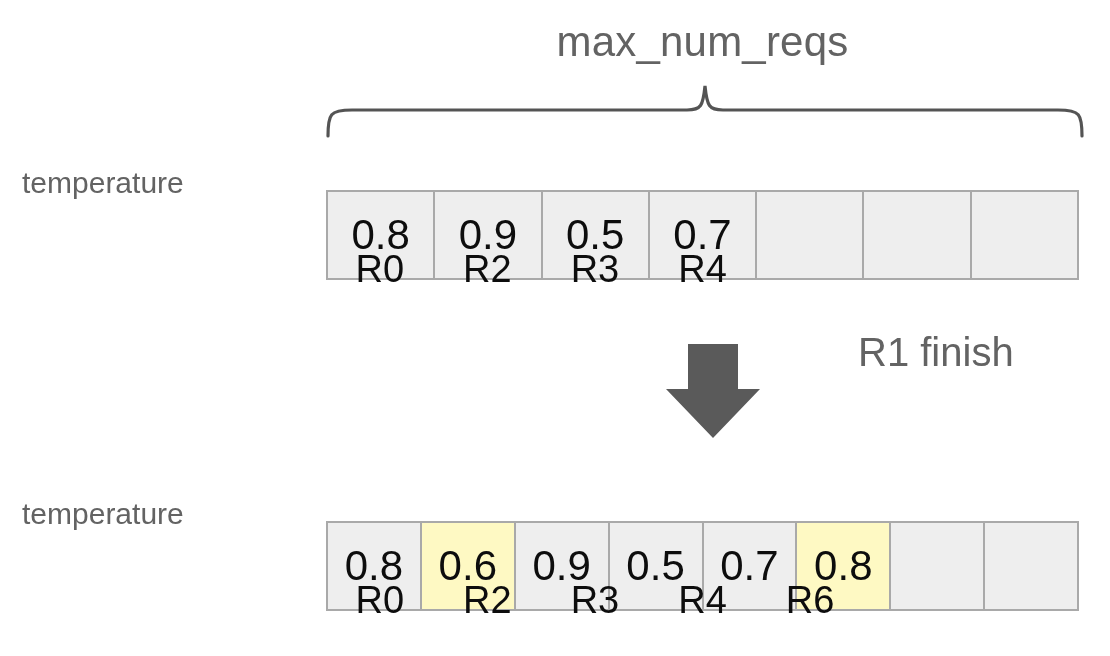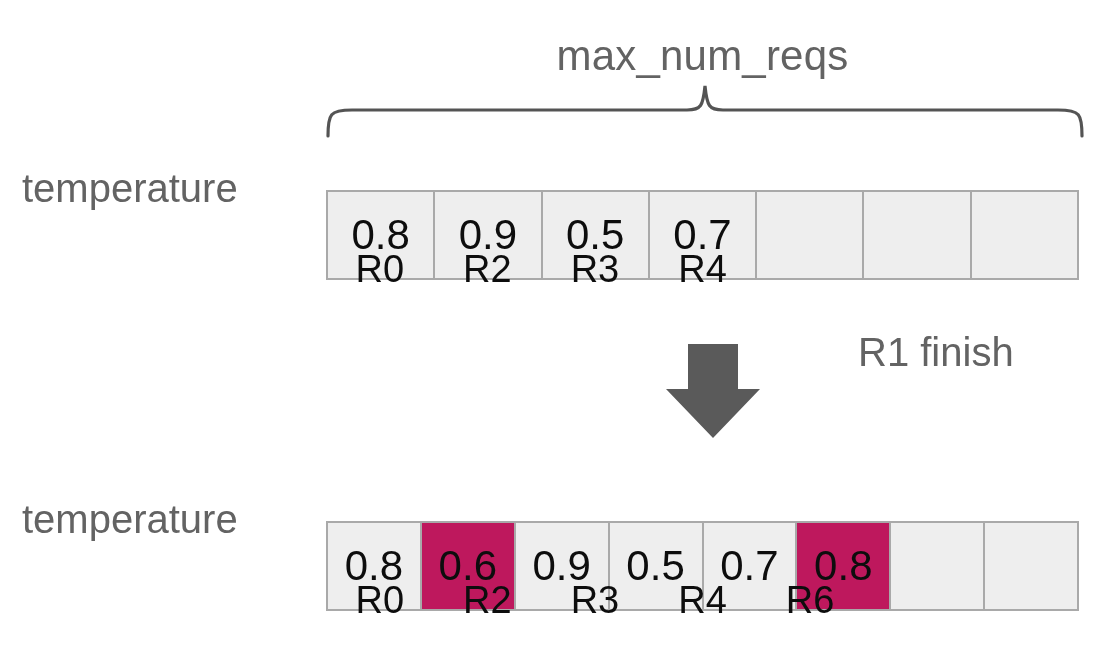--- a/index.html
+++ b/index.html
@@ -19,41 +19,41 @@
     position: absolute;
     left: 0; top: 0;
     width: 1110px;
     height: 656px;
   }
 
   
   .brace-label {
     position: absolute;
     left: 328px;
-    top: 32px;
+    top: 18px;
     width: 749px;
     text-align: center;
     font-size: 42px;
     color: #636363;
     letter-spacing: 0.2px;
     white-space: nowrap;
   }
 
   .brace-svg {
     position: absolute;
     left: 320px;
     top: 80px;
     width: 770px;
     height: 62px;
   }
 
   
   .row-label {
     position: absolute;
-    font-size: 40px;
+    font-size: 30px;
     color: #636363;
     white-space: nowrap;
   }
   .row-label.top    { left: 22px; top: 166px; }
   .row-label.bottom { left: 22px; top: 497px; }
 
   
   .slots {
     position: absolute;
     display: flex;
@@ -71,21 +71,21 @@
     border-right: 2px solid #a9a9a9;
     background: #eeeeee;
     display: flex;
     align-items: center;
     justify-content: center;
     font-size: 42px;
     color: #0d0d0d;
     line-height: 1;
   }
   .slot:last-child { border-right: none; }
-  .slot.highlight { background: #be185d; }
+  .slot.highlight { background: #fef9c3; }
   .slot.empty { color: transparent; }
 
   
   .ticks {
     position: absolute;
     display: flex;
     height: 50px;
   }
   .ticks.top    { left: 326px; top: 248px; width: 753px; }
   .ticks.bottom { left: 326px; top: 579px; width: 753px; }

